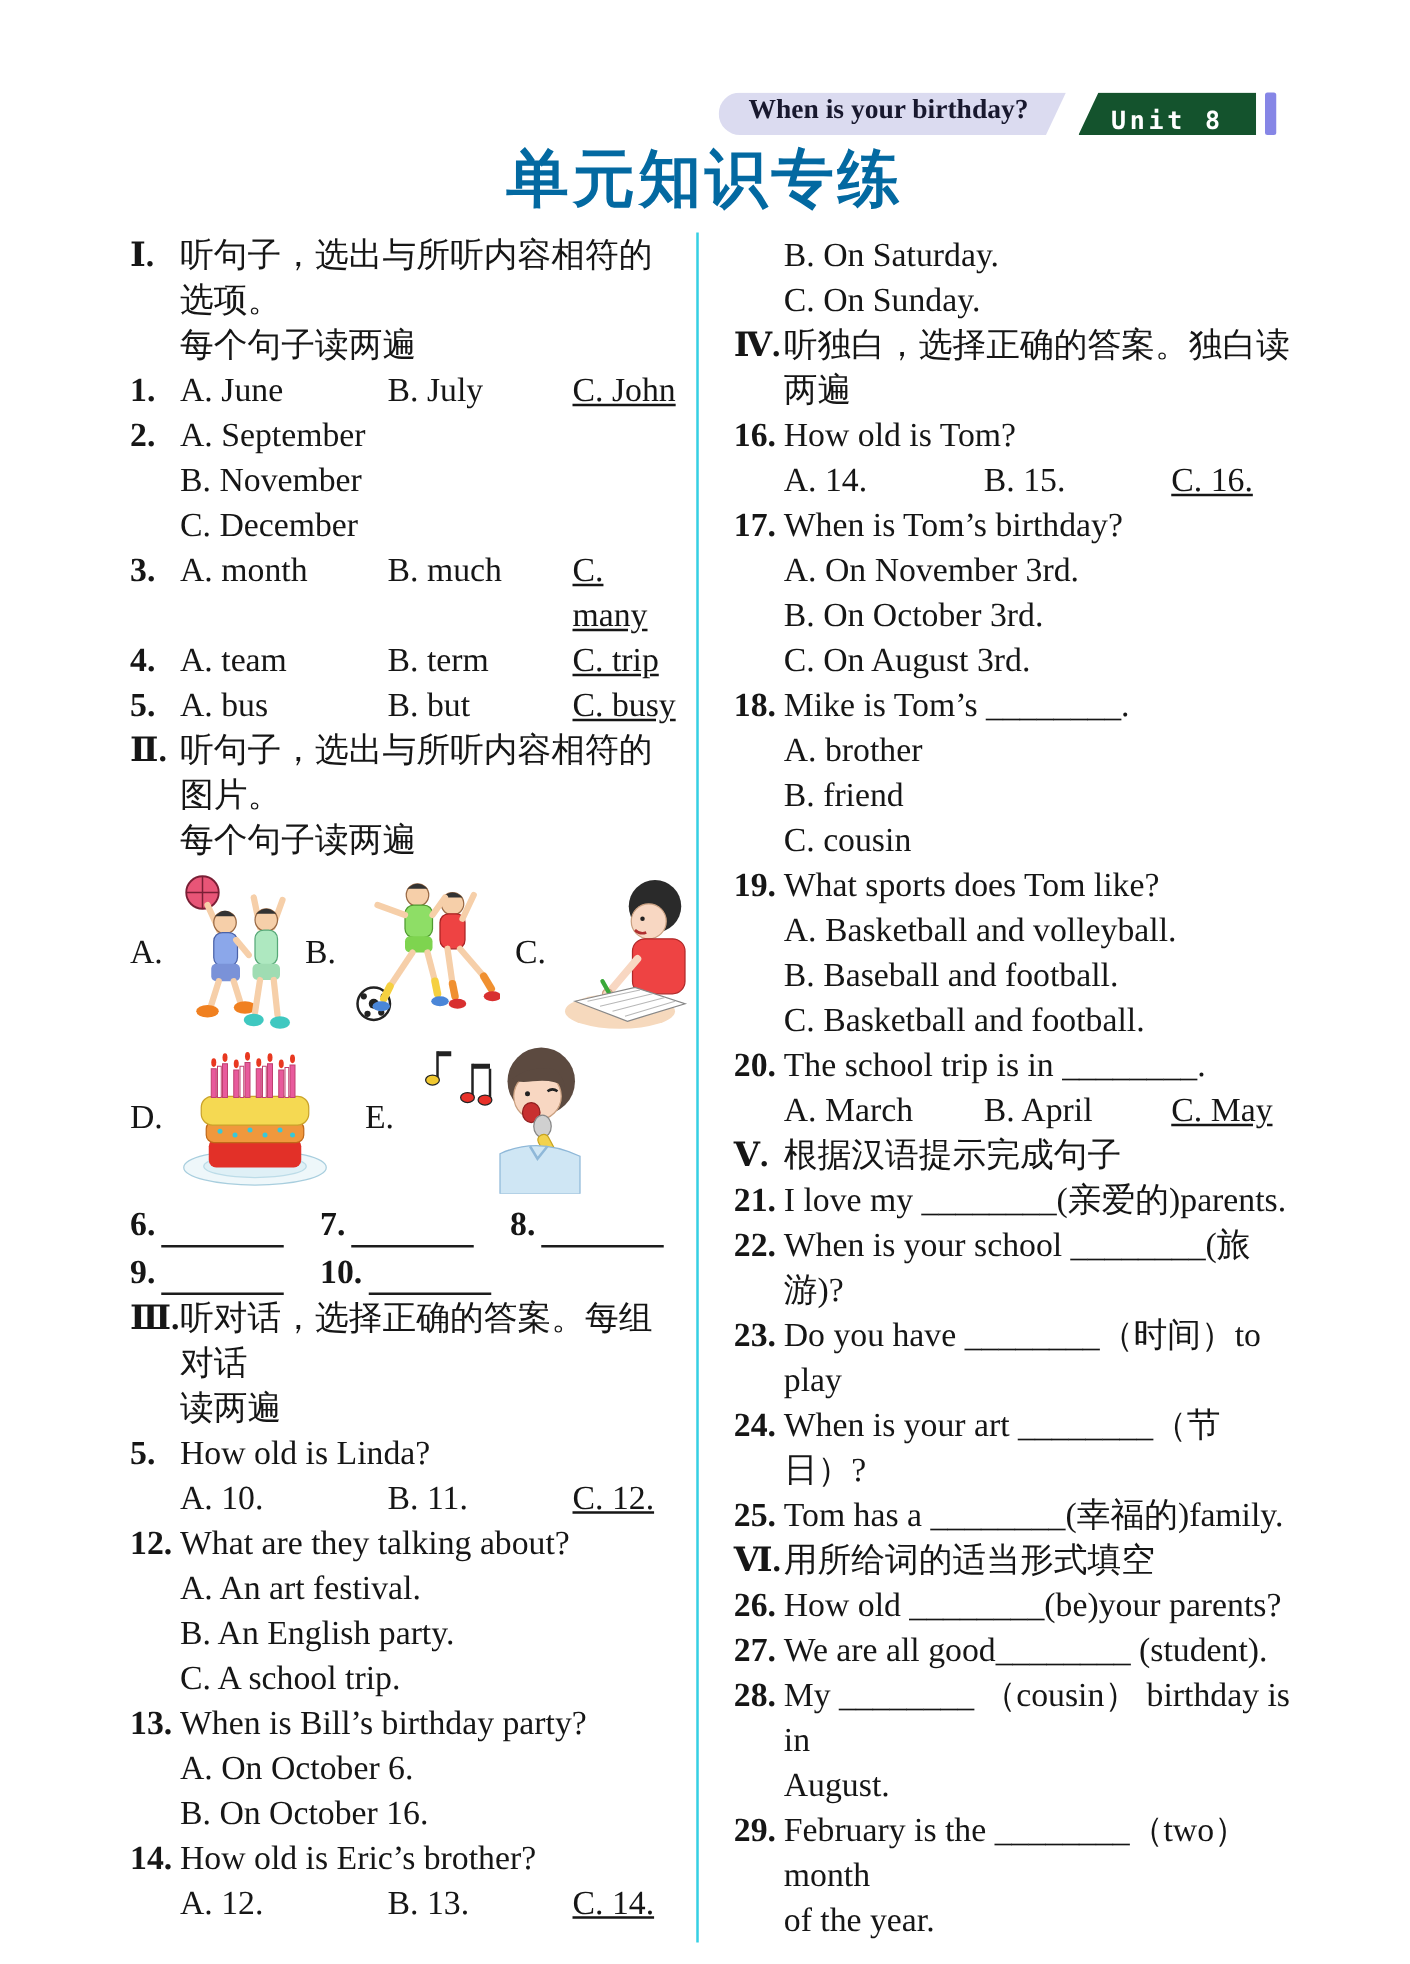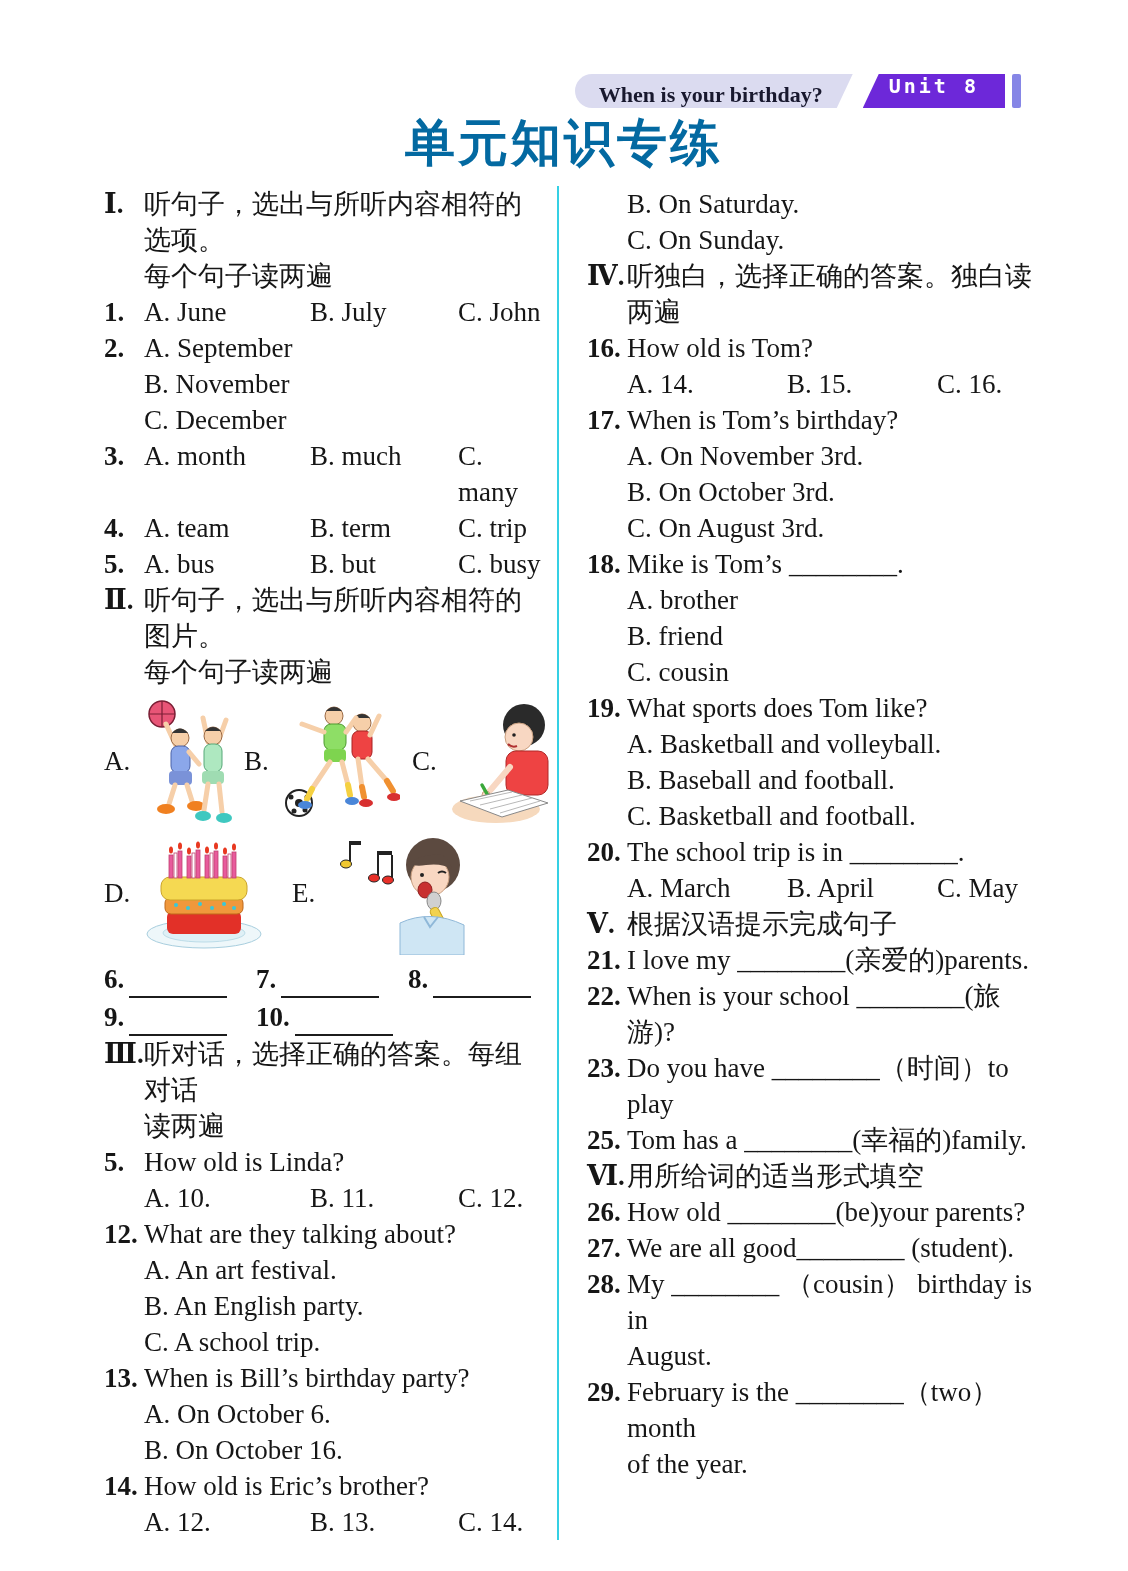--- a/index.html
+++ b/index.html
@@ -1,45 +1,45 @@
 <!DOCTYPE html>
 <html><head>
 <meta charset="utf-8">
 <style>
   html,body{margin:0;padding:0;background:#fff;}
   .page{position:relative;width:1128px;height:1571px;background:#ffffff;overflow:hidden;
         font-family:"Liberation Serif","DejaVu Serif",serif;color:#161616;}
 
   
   .hdr{position:absolute;top:74px;right:107px;display:flex;align-items:stretch;height:34px;}
-  .tab-light{background:#dbdbf0;border-radius:17px 0 0 17px;display:flex;align-items:flex-end;
+  .tab-light{background:#dbdbf0;border-radius:17px 0 0 17px;display:flex;align-items:flex-start;
              padding:0 30px 0 24px;clip-path:polygon(0 0,100% 0,calc(100% - 16px) 100%,0 100%);
              font-weight:bold;font-size:22px;color:#18182e;white-space:nowrap;}
-  .tab-purple{background:#6d28d9;margin-left:10px;display:flex;align-items:flex-start;justify-content:center;
+  .tab-purple{background:#14532d;margin-left:10px;display:flex;align-items:flex-end;justify-content:center;
               padding:0 26px;clip-path:polygon(16px 0,100% 0,100% 100%,0 100%);
               font-family:"DejaVu Sans Mono","Liberation Mono",monospace;font-weight:bold;
               font-size:20px;letter-spacing:3px;color:#ffffff;white-space:nowrap;}
   .tab-bar{width:9px;background:#8686e6;margin-left:7px;border-radius:2px;}
 
   .title{position:absolute;top:110px;left:0;width:100%;text-align:center;
          font-family:"Liberation Sans","DejaVu Sans",sans-serif;font-weight:900;
          font-size:50px;letter-spacing:3px;color:#0369a1;}
 
   
   .cols{position:absolute;top:186px;left:104px;display:flex;align-items:stretch;}
   .col-l{width:442px;}
   .divider{width:2px;background:#35d0e4;margin-left:11px;}
   .col-r{width:450px;padding-left:28px;}
 
   .ln{display:flex;line-height:36px;font-size:27px;}
   .qt{flex:1;}
   .num{flex:0 0 40px;font-weight:bold;}
   .stack{padding-left:40px;display:block;}
   .sec .st,.secline{font-family:"Liberation Sans","DejaVu Sans",sans-serif;font-weight:normal;}
-  .o1{width:166px;}.o2{width:148px;}.o3{flex:1;}
+  .o1{width:166px;}.o2{width:148px;}.o3{flex:1;text-decoration:underline;}
   .col-r .o1{width:160px;}.col-r .o2{width:150px;}
 
   
   .picrow{display:flex;align-items:center;}
   .picrow1{height:135px;margin:4px 0 2px;}
   .picrow2{height:125px;margin:2px 0 4px;}
   .piclabel{font-size:27px;width:38px;flex:0 0 38px;}
   .picbox{display:flex;align-items:center;justify-content:center;}
 
   
@@ -405,20 +405,24 @@
       </div>
       <div class="ln">
         <span class="num">22.</span>
         <span class="qt">When is your school ________(旅游)?</span>
       </div>
       <div class="ln">
         <span class="num">23.</span>
         <span class="qt">Do you have ________（时间）to play</span>
       </div>
       <div class="ln">
+        <span class="num">24.</span>
+        <span class="qt">When is your art ________（节日）?</span>
+      </div>
+      <div class="ln">
         <span class="num">25.</span>
         <span class="qt">Tom has a ________(幸福的)family.</span>
       </div>
 
       <div class="ln sec">
         <span class="num">Ⅵ.</span>
         <span class="st qt">用所给词的适当形式填空</span>
       </div>
 
       <div class="ln">

